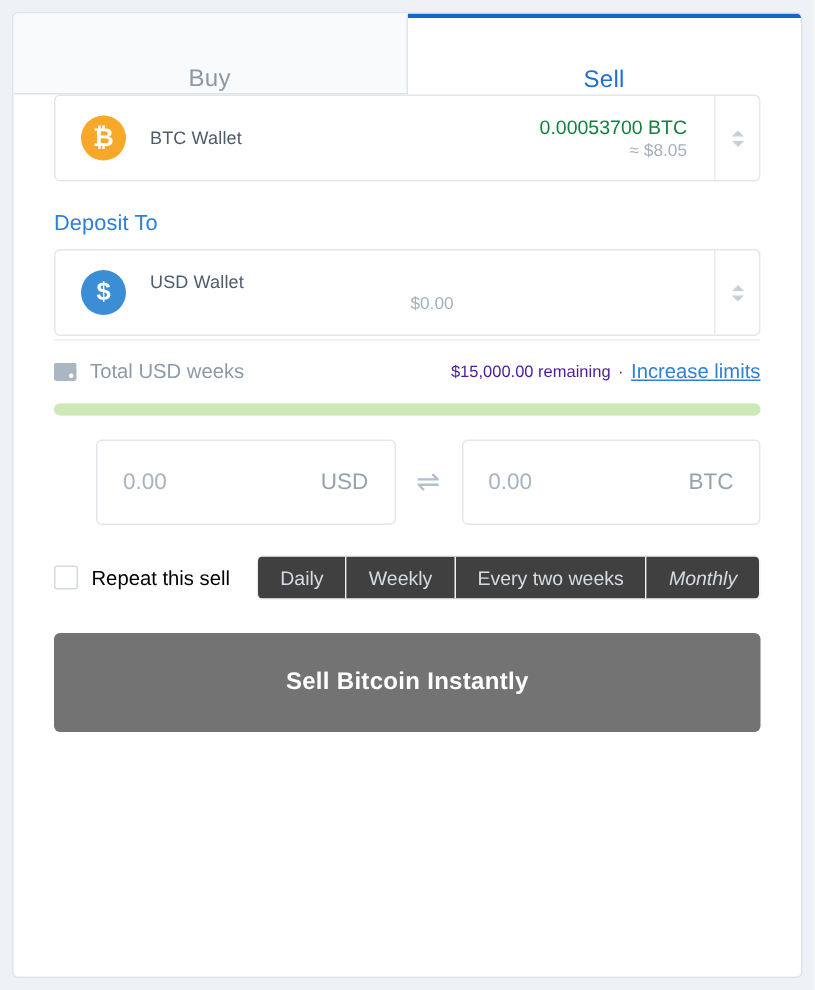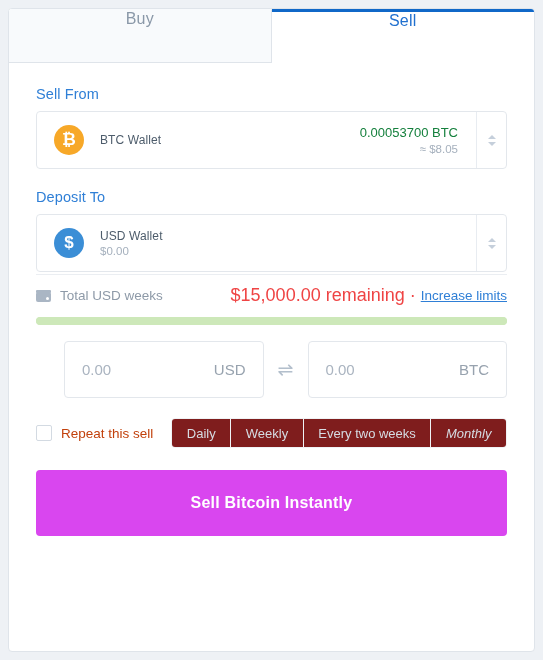--- a/index.html
+++ b/index.html
@@ -33,21 +33,21 @@
   
   .tabs {
     display: flex;
     height: 54px;
     flex: 0 0 54px;
     background: #ffffff;
   }
   .tab {
     flex: 1 1 50%;
     display: flex;
-    align-items: flex-start;
+    align-items: flex-end;
     justify-content: center;
     font-size: 16px;
     letter-spacing: .2px;
     box-sizing: border-box;
     cursor: pointer;
     user-select: none;
   }
   .tab.inactive {
     background: #f8fafc;
     color: #8a98a8;
@@ -114,20 +114,21 @@
   }
   .wallet-name {
     font-size: 12px;
     color: #4d5c6b;
     letter-spacing: .1px;
   }
   .wallet-sub {
     font-size: 11.5px;
     color: #a5b0bd;
     margin-top: 2px;
+    text-align: center;
   }
 
   .wallet-right {
     text-align: right;
     padding-right: 18px;
     display: flex;
     flex-direction: column;
     align-items: flex-end;
   }
   .wallet-amt {
@@ -191,22 +192,22 @@
     position: absolute; right: 2px; top: 7px;
     width: 3px; height: 3px; border-radius: 50%;
     background: #ffffff;
   }
   .limit-label {
     font-size: 13.5px;
     color: #8e9aa8;
     flex: 1 1 auto;
   }
   .limit-value {
-    font-size: 18px;
-    color: #ef4444;
+    font-size: 11px;
+    color: #4c1d95;
   }
   .limit-link {
     font-size: 13.5px;
     color: #2f7fd6;
     text-decoration: underline;
     cursor: pointer;
   }
   .progress-track {
     height: 8px;
     background: #cde8b9;
@@ -276,55 +277,55 @@
   .checkbox {
     width: 14px; height: 14px;
     border: 1px solid #d3dae2;
     border-radius: 2px;
     background: #fff;
     flex: 0 0 14px;
     cursor: pointer;
   }
   .repeat-label {
     font-size: 13.5px;
-    color: #c2410c;
+    color: #000000;
     margin-left: 9px;
     margin-right: 18px;
     white-space: nowrap;
   }
   .segmented {
     display: flex;
     border: 1px solid #eff2f5;
     border-radius: 4px;
     overflow: hidden;
     flex: 1 1 auto;
     height: 28px;
   }
   .seg {
     flex: 1 1 auto;
     display: flex;
     align-items: center;
     justify-content: center;
     font-size: 13px;
     color: #d6dce3;
     border-right: 1px solid #eff2f5;
-    background: #7f1d1d;
+    background: #404040;
     white-space: nowrap;
     padding: 0 6px;
     cursor: default;
   }
   .seg:last-child { border-right: none; font-style: italic; }
 
   
   .cta {
     margin-top: 22px;
     height: 66px;
     border: none;
     border-radius: 4px;
-    background: #d946ef;
+    background: #737373;
     color: #ffffff;
     font-family: "Liberation Sans", sans-serif;
     font-size: 16px;
     font-weight: bold;
     letter-spacing: .2px;
     width: 100%;
     cursor: pointer;
     display: flex;
     align-items: center;
     justify-content: center;
@@ -339,21 +340,20 @@
     <div class="tab inactive">
       <span>Buy</span>
     </div>
     <div class="tab active">
       <span>Sell</span>
     </div>
   </div>
 
   <div class="panel">
 
-    <div class="section-label first">Sell From</div>
     <div class="select-row">
       <div class="coin-icon btc">₿</div>
       <div class="wallet-text">
         <div class="wallet-name">BTC Wallet</div>
       </div>
       <div class="wallet-right">
         <div class="wallet-amt">0.00053700 BTC</div>
         <div class="wallet-fiat">≈ $8.05</div>
       </div>
       <div class="stepper">

